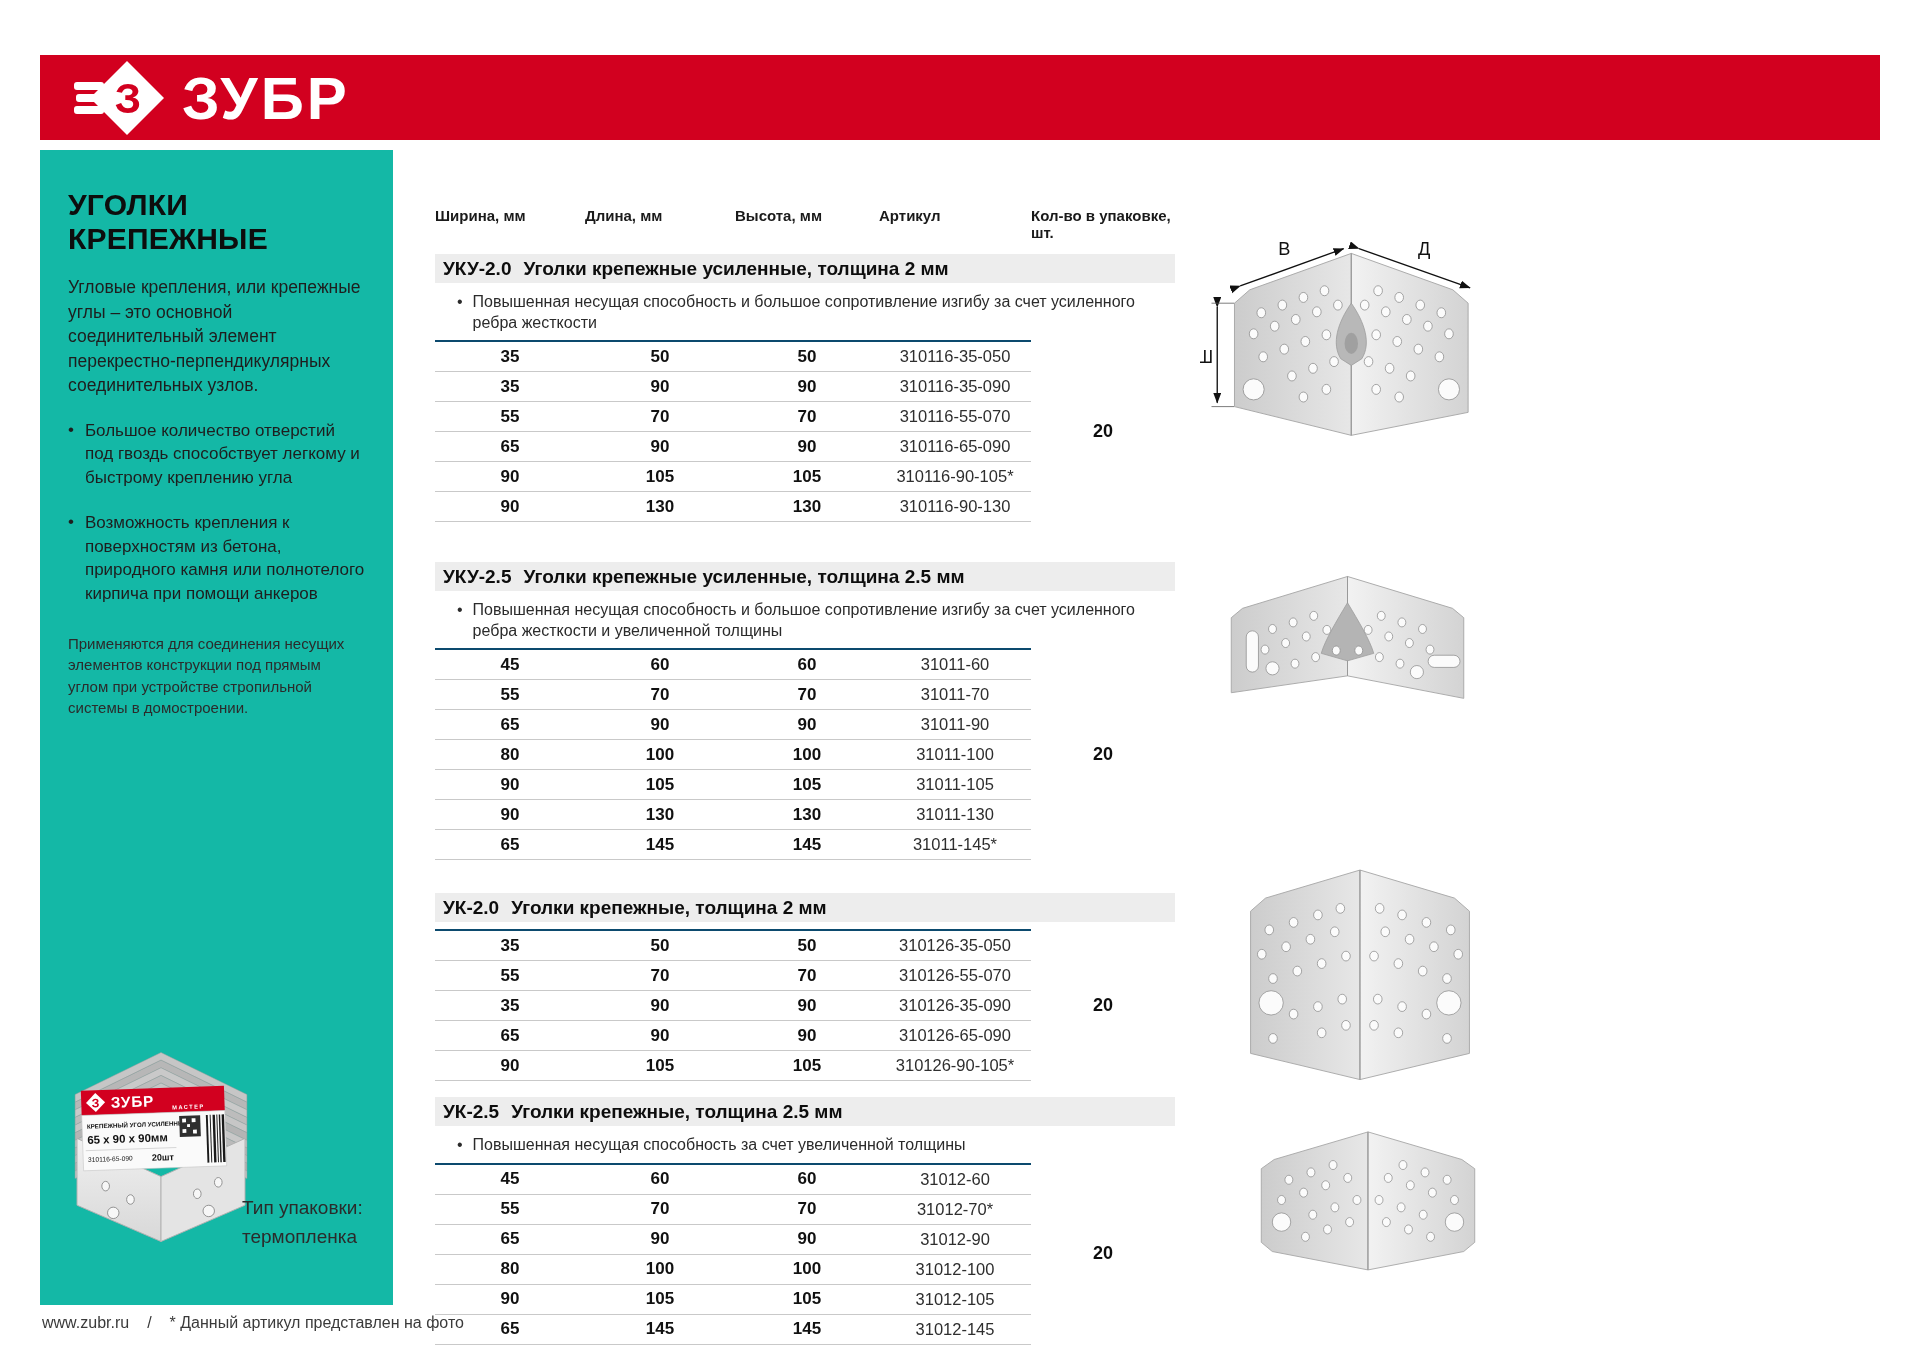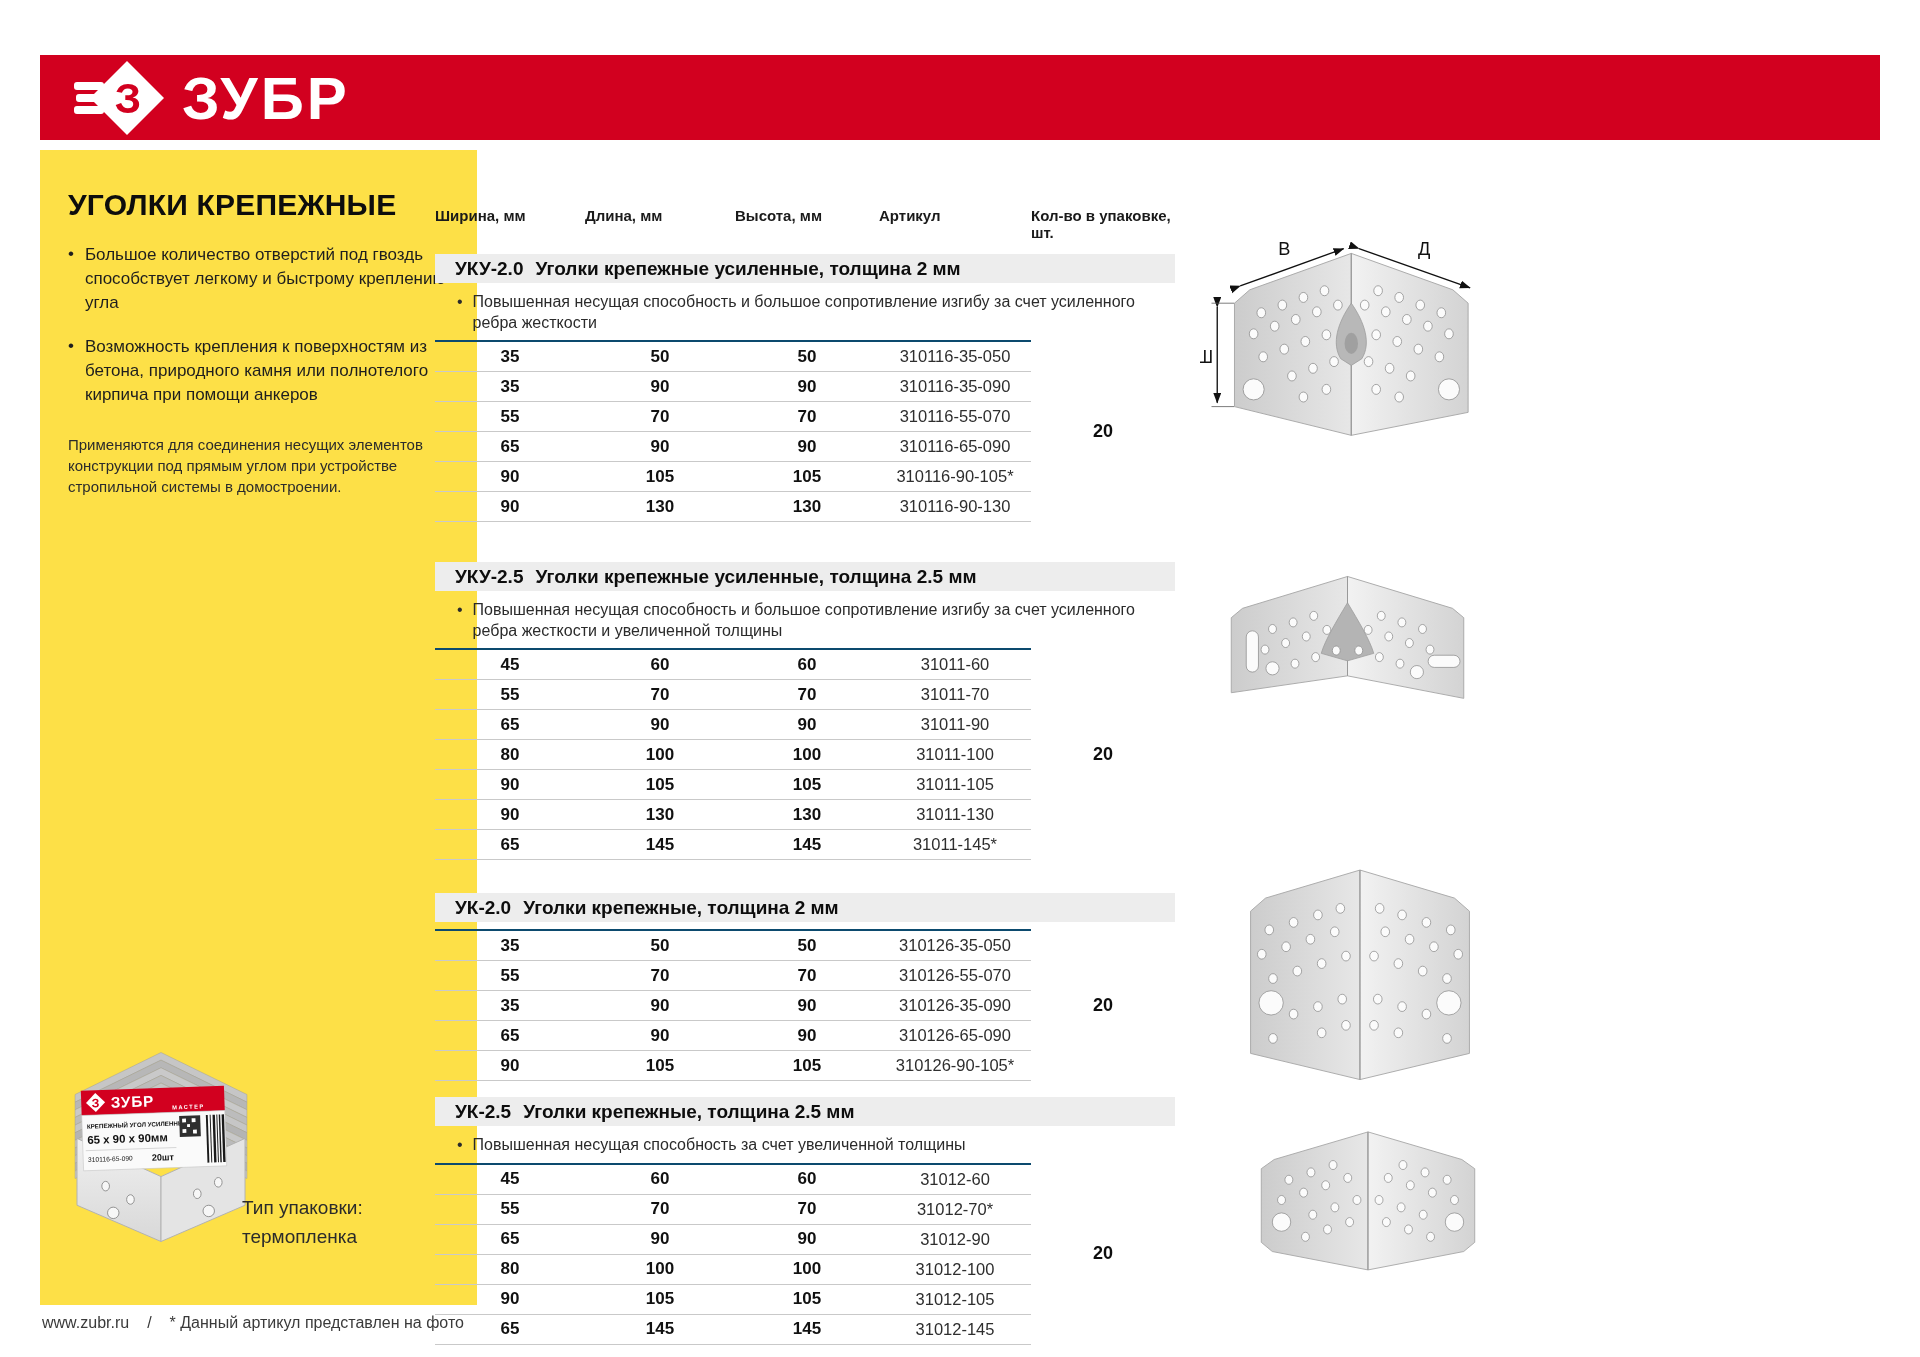--- a/index.html
+++ b/index.html
@@ -5,37 +5,37 @@
   html,body{margin:0;padding:0;background:#fff;}
   body{width:1920px;height:1357px;position:relative;font-family:"Liberation Sans","DejaVu Sans",sans-serif;color:#111;overflow:hidden;}
   .page{position:absolute;inset:0;}
 
   
   .header-bar{position:absolute;left:40px;top:55px;width:1840px;height:85px;background:#d2001f;}
   .logo{position:absolute;left:34px;top:7px;height:71px;display:flex;align-items:center;gap:16px;}
   .logo-text{color:#fff;font-weight:bold;font-size:60px;letter-spacing:3px;line-height:1;padding-top:2px;}
 
   
-  .sidebar{position:absolute;left:40px;top:150px;width:437px;height:1155px;background:#fde047;}
+  .sidebar{position:absolute;left:40px;top:150px;width:353px;height:1155px;background:#14b8a6;}
   .sidebar-inner{padding:38px 28px 0 28px;}
   .sb-title{font-size:30px;font-weight:bold;color:#0d0d0d;letter-spacing:.2px;}
   .sb-intro{margin-top:19px;font-size:17.5px;line-height:1.4;color:#1e1e1e;}
   .sb-bullet{display:flex;gap:11px;margin-top:21px;font-size:17px;line-height:1.4;color:#1e1e1e;}
   .sb-bullet:before{content:"•";flex:none;margin-top:-1px;}
   .sb-note{margin-top:27px;font-size:15px;line-height:1.42;color:#2b2b2b;}
   .package-photo{position:absolute;left:16px;top:888px;}
   .pack-caption{position:absolute;left:202px;top:1043px;font-size:19px;line-height:1.55;color:#2b2b2b;}
   .barcode-note{position:absolute;left:0;right:0;top:1113px;text-align:center;font-size:14.5px;color:#1e1e1e;}
 
   
   .main{position:absolute;left:435px;top:150px;width:740px;}
   .col-headers{display:grid;grid-template-columns:150px 150px 144px 152px 144px;padding-top:57px;}
   .colh{text-align:left;font-size:15px;font-weight:bold;color:#1a1a1a;}
   .sec1{margin-top:13px;}.sec2{margin-top:40px;}.sec3{margin-top:33px;}.sec4{margin-top:16px;}
-  .band{height:29px;line-height:29px;background:#ededed;padding-left:20px;font-size:19px;font-weight:bold;color:#0d0d0d;}
+  .band{height:29px;line-height:29px;background:#ededed;padding-left:8px;font-size:19px;font-weight:bold;color:#0d0d0d;}
   .band .code{margin-right:12px;}
   .sec-bullet{display:flex;gap:10px;margin-top:8px;padding-left:22px;font-size:16px;line-height:1.32;color:#2b2b2b;max-width:718px;}
   .sec-bullet:before{content:"•";flex:none;}
   .rows-wrap{position:relative;margin-top:7px;}
   .rows{width:596px;border-top:2px solid #0c4a6e;}
   .trow{display:grid;grid-template-columns:150px 150px 144px 152px;height:29px;align-items:center;border-bottom:1px solid #c9c9c9;}
   .tcell{text-align:center;font-size:17px;font-weight:bold;color:#111;}
   .tcell.c3{font-weight:normal;font-size:16.5px;color:#2e2e2e;}
   .qty{position:absolute;left:596px;top:0;bottom:0;width:144px;display:flex;align-items:center;justify-content:center;font-size:18px;font-weight:bold;color:#0d0d0d;}
 
@@ -67,20 +67,21 @@
         </g>
         <text x="54" y="54" text-anchor="middle" font-size="42" font-weight="bold" fill="#d2001f">З</text>
       </svg>
       <div class="logo-text">ЗУБР</div>
     </div>
   </div>
 
   <div class="sidebar">
     <div class="sidebar-inner">
       <div class="sb-title">УГОЛКИ КРЕПЕЖНЫЕ</div>
+      <div class="sb-intro">Угловые крепления, или крепежные углы – это основной соединительный элемент перекрестно-перпендикулярных соединительных узлов.</div>
       <div class="sb-bullet">
           <span>Большое количество отверстий под гвоздь способствует легкому и быстрому креплению угла</span>
         </div>
       <div class="sb-bullet">
           <span>Возможность крепления к поверхностям из бетона, природного камня или полнотелого кирпича при помощи анкеров</span>
         </div>
       <div class="sb-note">Применяются для соединения несущих элементов конструкции под прямым углом при устройстве стропильной системы в домостроении.</div>
     </div>
 
     <svg class="package-photo" width="210" height="218" viewBox="0 0 220 218">

